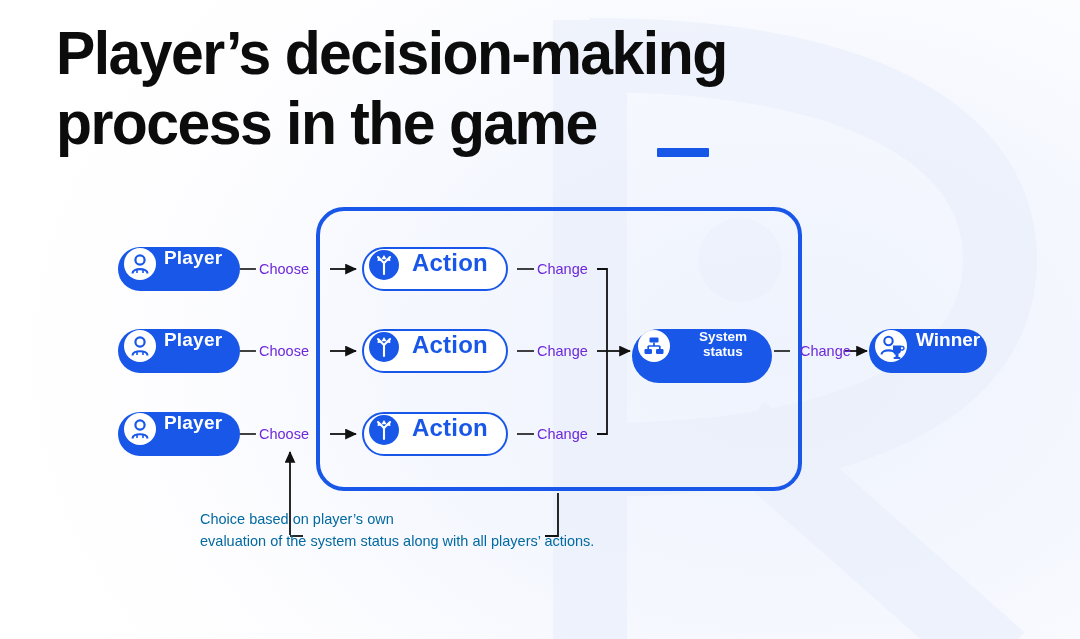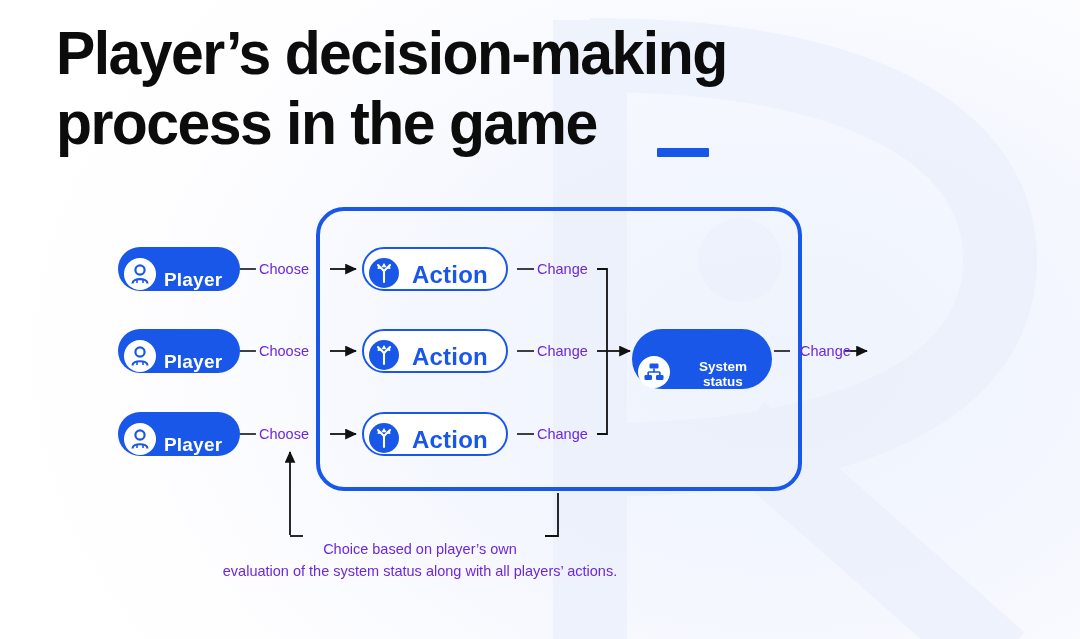--- a/index.html
+++ b/index.html
@@ -41,21 +41,21 @@
     width:52px;height:9px;border-radius:1px;
     background:#1657e8;
   }
 
   
   .diagram{position:absolute;left:0;top:0;width:1080px;height:639px;}
 
   
   .pill{
     position:absolute;
-    display:flex;align-items:flex-end;
+    display:flex;align-items:flex-start;
     box-sizing:border-box;
     border-radius:999px;
     font-weight:700;
   }
   .pill-solid{
     background:#1957e9;color:#ffffff;
   }
   .pill-outline{
     background:#ffffff;color:#1957e9;
     border:2.5px solid #1957e9;
@@ -67,44 +67,44 @@
   .pill .lbl{white-space:pre-line;}
 
   .player-pill{width:122px;height:44px;padding-left:5px;}
   .player-pill .ico{width:34px;height:34px;}
   .player-pill .lbl{font-size:19px;margin-left:7px;letter-spacing:.2px;}
 
   .action-pill{width:146px;height:44px;padding-left:4px;}
   .action-pill .ico{width:32px;height:32px;}
   .action-pill .lbl{font-size:24px;margin-left:12px;letter-spacing:.2px;}
 
-  .system-pill{width:140px;height:60px;padding-left:5px;}
+  .system-pill{width:140px;height:54px;padding-left:5px;}
   .system-pill .ico{width:34px;height:34px;}
   .system-pill .lbl{
     font-size:13.5px;margin-left:9px;line-height:1.12;text-align:center;
     flex:1;padding-right:6px;
   }
 
   .winner-pill{width:118px;height:44px;padding-left:5px;}
   .winner-pill .ico{width:34px;height:34px;}
   .winner-pill .lbl{font-size:19px;margin-left:8px;}
 
   
   .conn-label{
     position:absolute;
     font-size:14.5px;color:#6d28d9;
     font-family:"Liberation Sans", sans-serif;
     white-space:nowrap;
   }
 
   
   .caption{
-    position:absolute;left:200px;top:538px;width:440px;
-    font-size:14.5px;line-height:1.55;color:#6d28d9;
-    text-align:center;white-space:pre-line;
+    position:absolute;left:200px;top:508px;width:440px;
+    font-size:14.5px;line-height:1.55;color:#0369a1;
+    white-space:pre-line;
   }
 </style>
 </head>
 <body>
 
 <div class="stage">
 
   <div class="bg-tint"></div>
 
   <svg class="watermark" viewBox="0 0 700 720">
@@ -263,17 +263,31 @@
         <rect x="19" y="20" width="7.5" height="5" rx="1.2" fill="#1957e9"></rect>
         <path d="M17 13.5 L17 17 M11.2 17 L22.8 17 M11.2 17 L11.2 20 M22.8 17 L22.8 20" fill="none" stroke="#1957e9" stroke-width="1.7"></path>
       </svg>
     </span>
     <span class="lbl">System
 status</span>
   </div>
 
   <div class="conn-label" style="left:800px;top:343px;">Change</div>
 
+  <div class="pill pill-solid winner-pill" style="left:869px;top:329px;">
+    <span class="ico">
+      <svg viewBox="0 0 34 34" width="34" height="34">
+        <circle cx="17" cy="17" r="16" fill="#ffffff"></circle>
+        <circle cx="14.5" cy="12" r="4.2" fill="none" stroke="#1957e9" stroke-width="2.1"></circle>
+        <path d="M7.5 25.5 C7.5 20 21.5 20 21.5 25.5" fill="none" stroke="#1957e9" stroke-width="2.1"></path>
+        <path d="M19 16.5 h8 v4.5 a4 4 0 0 1 -8 0 Z" fill="#1957e9"></path>
+        <path d="M27 17.5 h1.8 a1.8 1.8 0 0 1 0 3.4 h-1.8" fill="none" stroke="#1957e9" stroke-width="1.5"></path>
+        <rect x="21.5" y="25" width="3" height="3.4" fill="#1957e9"></rect>
+        <rect x="19.5" y="28" width="7" height="1.9" rx="0.8" fill="#1957e9"></rect>
+      </svg>
+    </span>
+    <span class="lbl">Winner</span>
+  </div>
 
   <div class="caption">Choice based on player’s own
 evaluation of the system status along with all players’ actions.</div>
 
 </div>
 
 </body></html>

